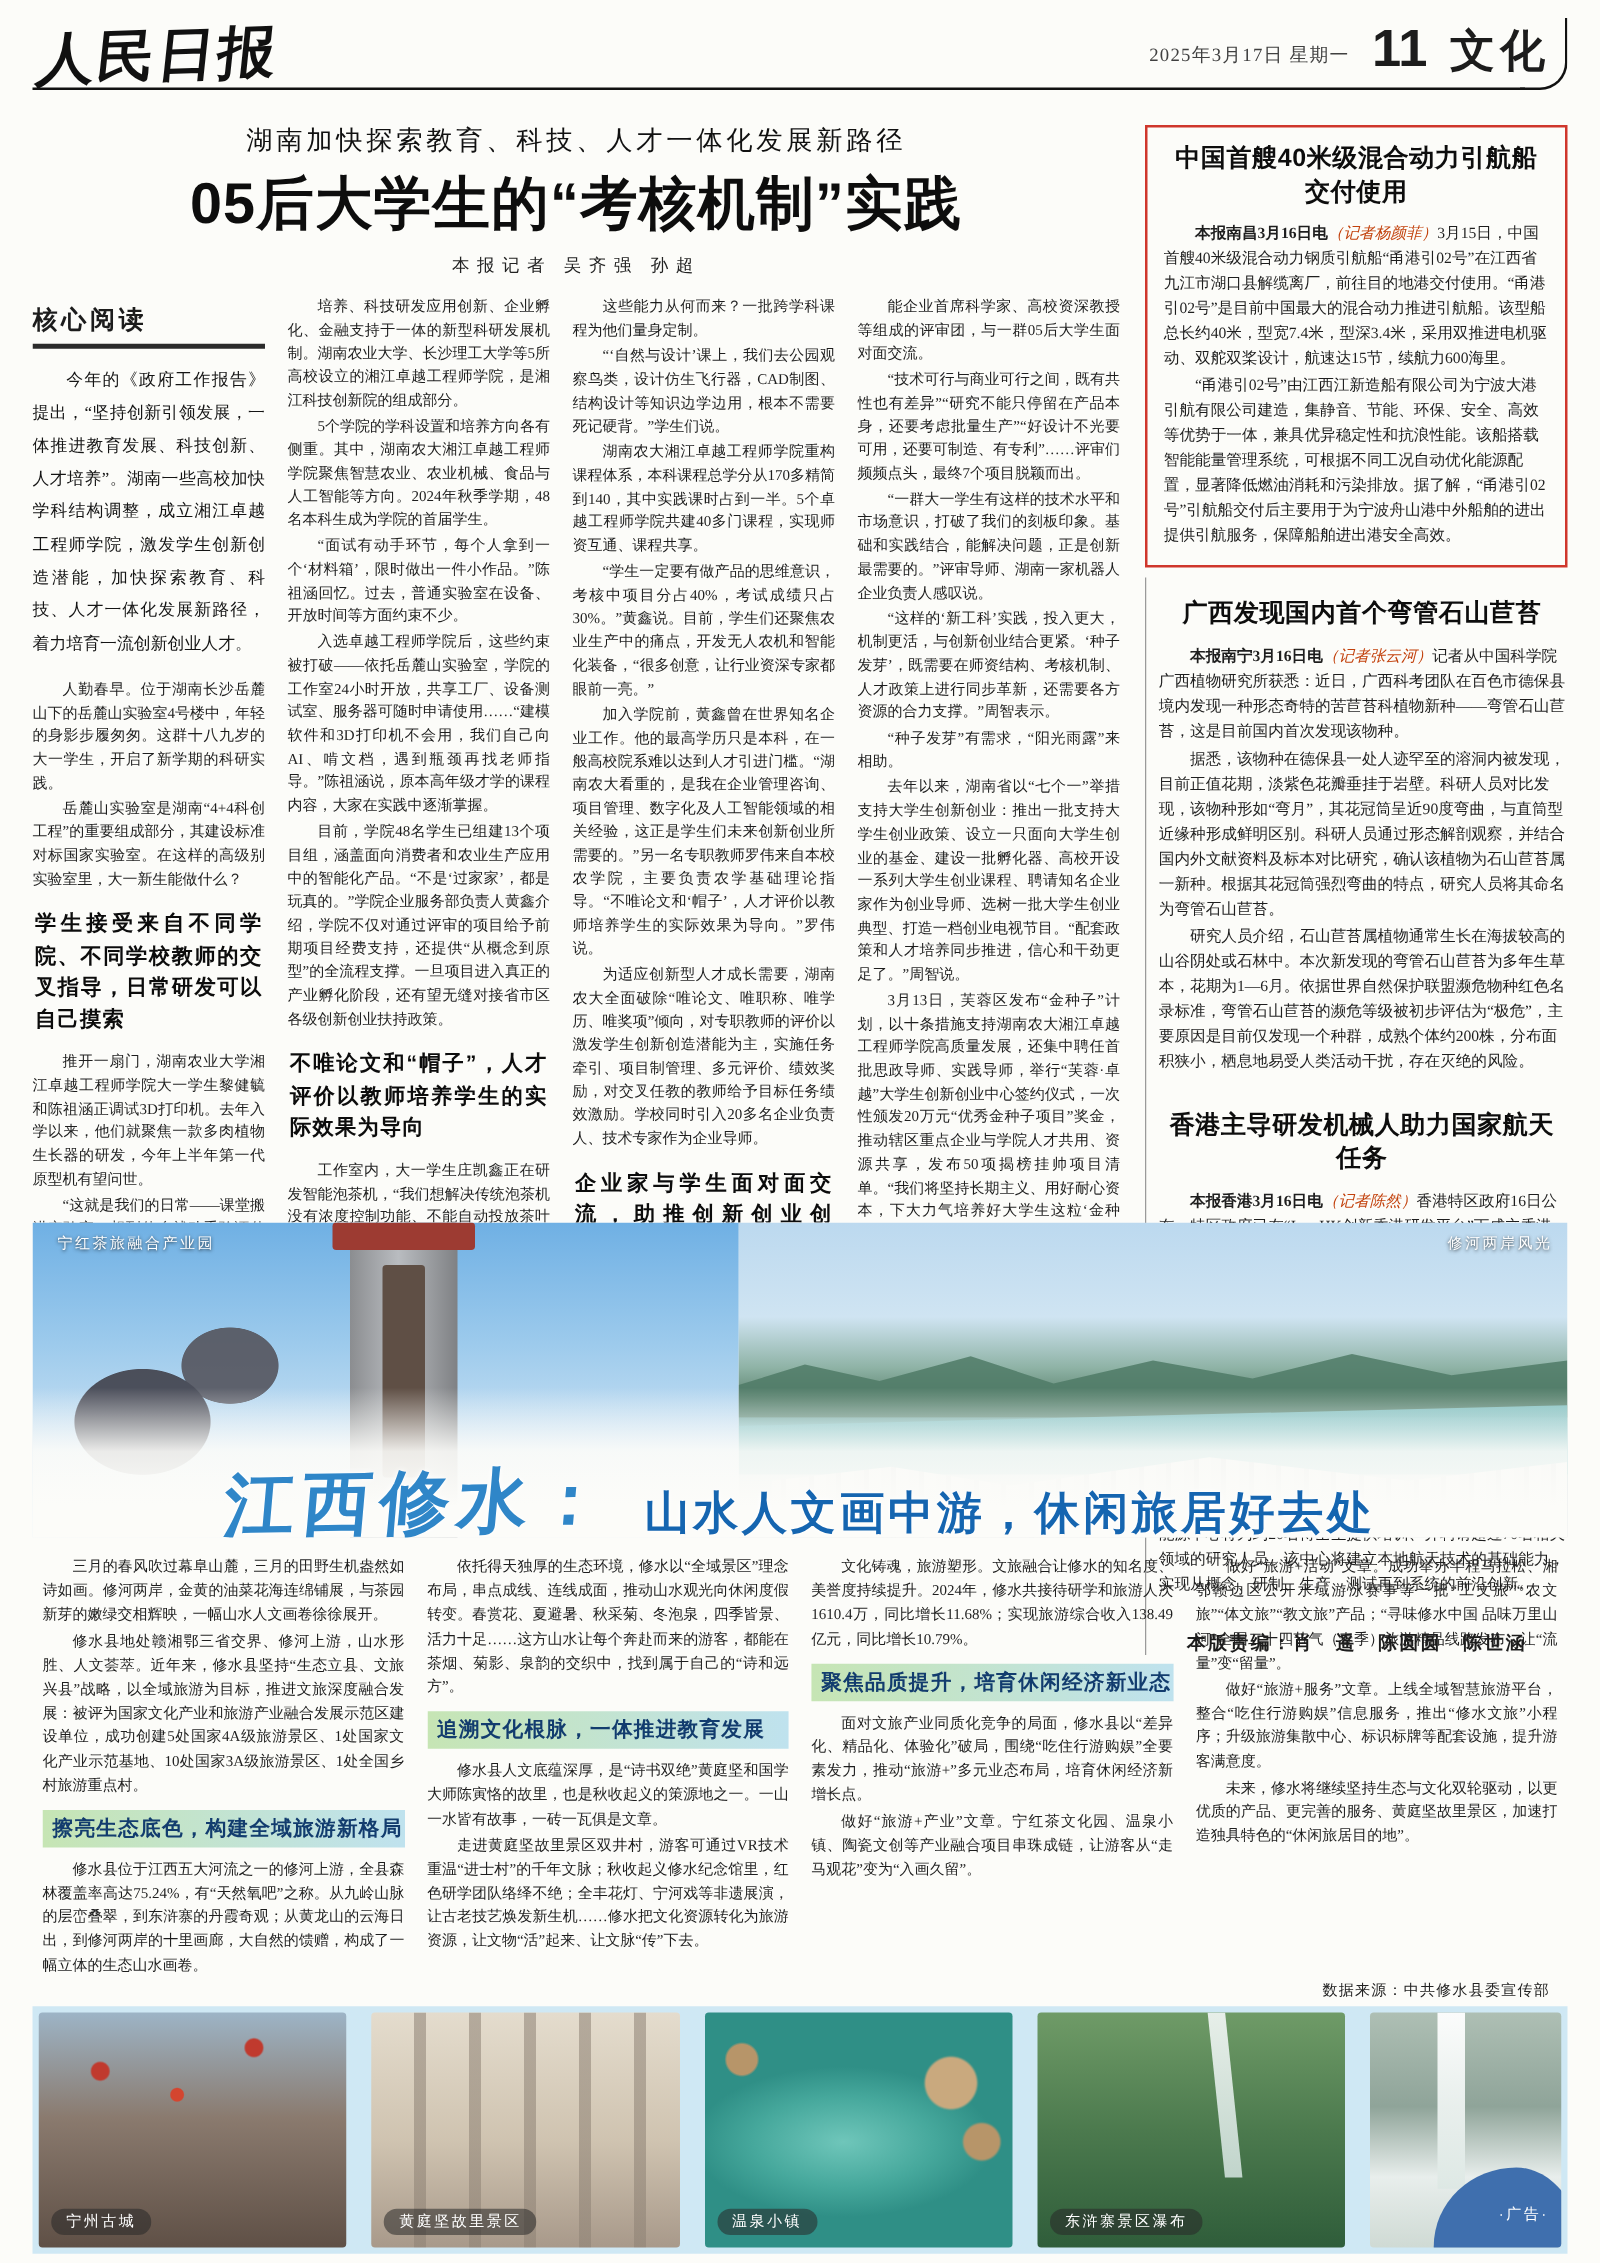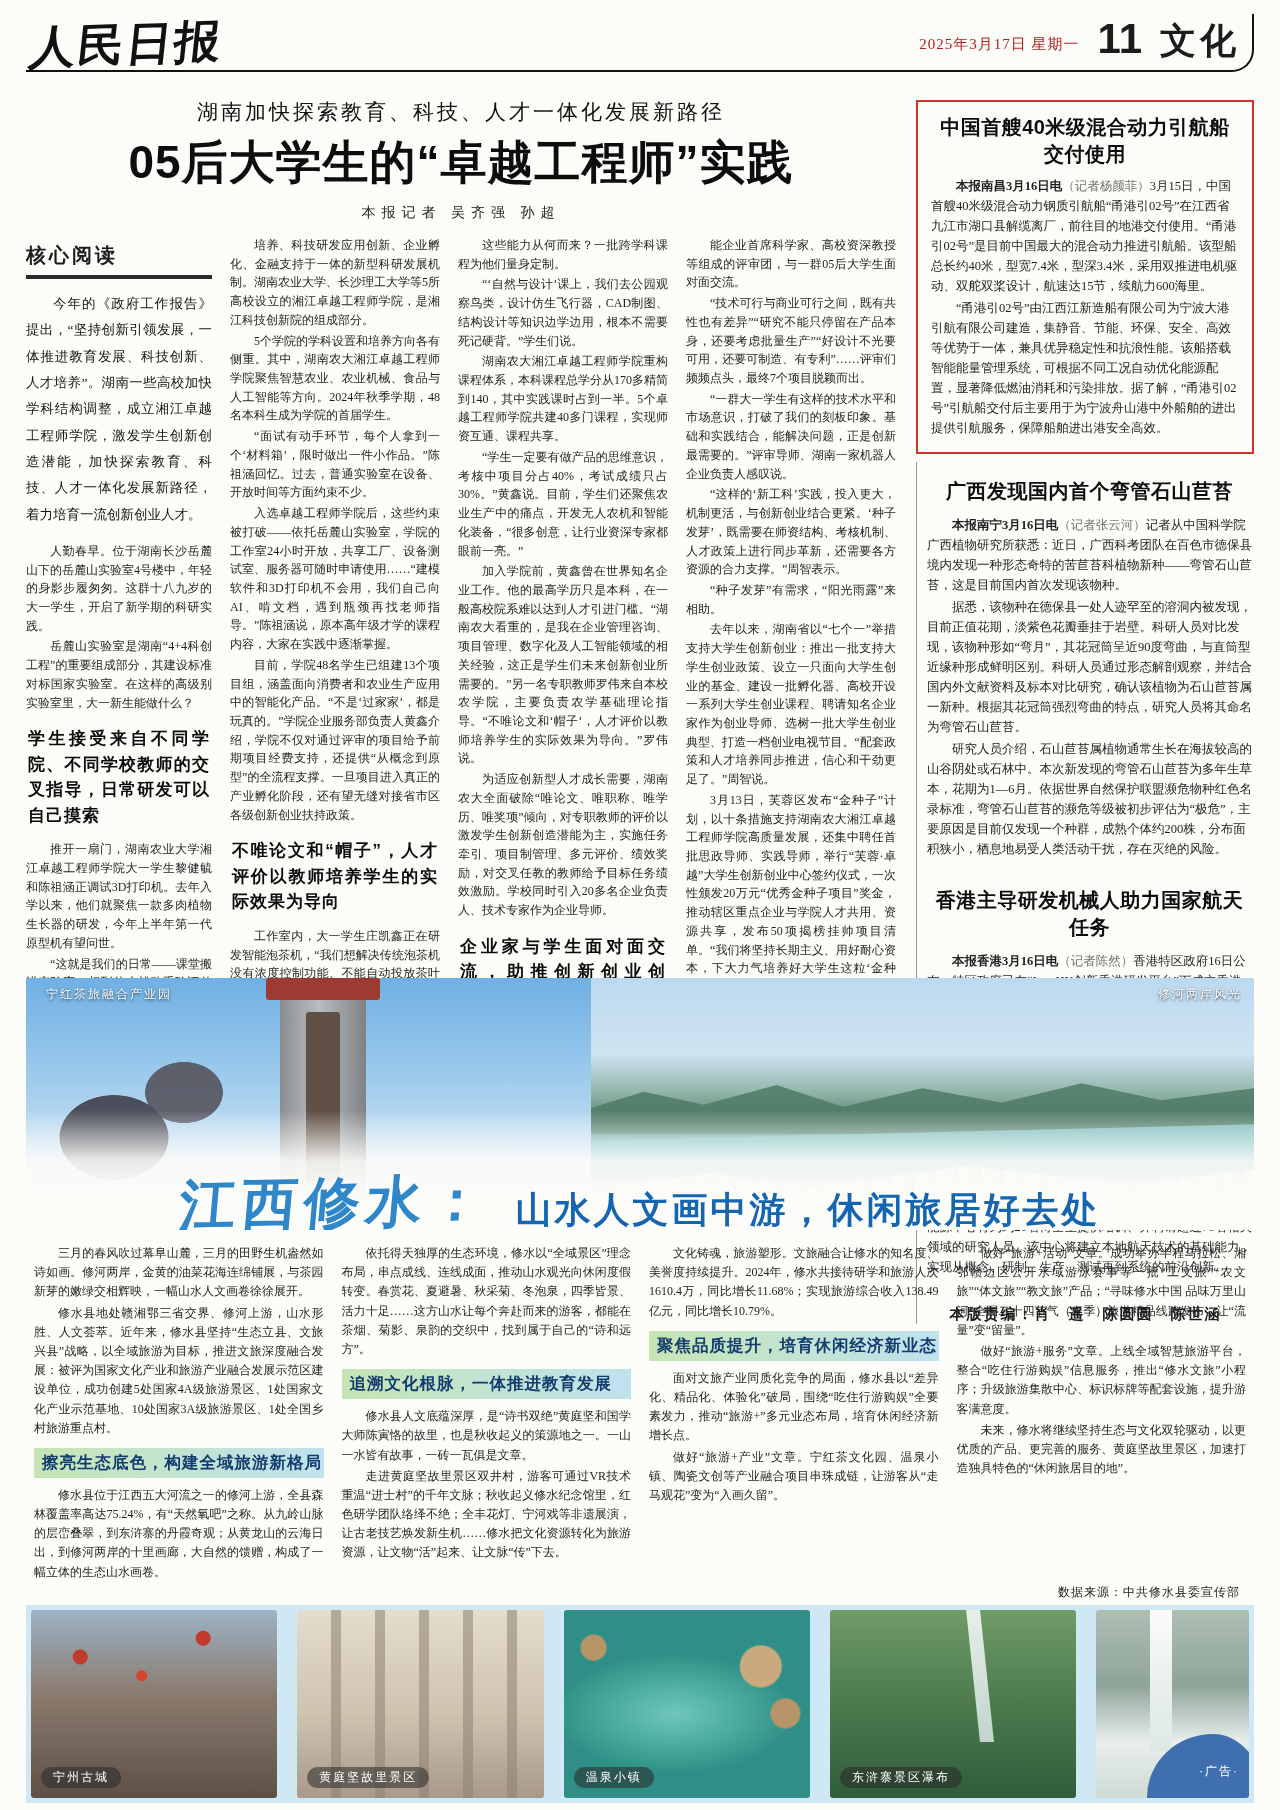--- a/index.html
+++ b/index.html
@@ -9,21 +9,21 @@
     font-family:"Liberation Serif","DejaVu Serif",serif;
   }
   
   .header{position:relative;height:84px;padding:0 26px;}
   .masthead{
     position:absolute;left:30px;top:14px;font-size:46px;font-weight:bold;
     font-family:"DejaVu Serif",serif;transform:skewX(-8deg) rotate(-2deg);
     letter-spacing:2px;color:#111;
   }
   .header-right{position:absolute;right:40px;top:18px;display:flex;align-items:flex-end;gap:18px;}
-  .pub-date{font-size:15px;letter-spacing:1px;padding-bottom:6px;color:#b91c1c;}
+  .pub-date{font-size:15px;letter-spacing:1px;padding-bottom:6px;color:#404040;}
   .page-no{font-size:42px;font-weight:bold;font-family:"Liberation Sans",sans-serif;line-height:1;}
   .section-label{font-size:36px;font-weight:bold;font-family:"Liberation Sans",sans-serif;line-height:1.05;letter-spacing:4px;}
   .header-rule{position:absolute;left:26px;right:60px;bottom:12px;border-bottom:2.5px solid #111;}
   .header-corner{
     position:absolute;right:26px;bottom:12px;width:36px;height:56px;
     border-right:2.5px solid #111;border-bottom:2.5px solid #111;
     border-bottom-right-radius:22px;
   }
   
   .top-section{display:flex;gap:20px;padding:6px 26px 0 26px;}
@@ -60,21 +60,21 @@
   .sb-headline{
     font-family:"Liberation Sans","DejaVu Sans",sans-serif;
     font-size:20px;font-weight:bold;text-align:center;letter-spacing:.5px;
     margin:10px 0 10px 0;color:#0d0d0d;line-height:1.35;
   }
   .boxed-article .sb-headline{margin:2px 0 8px 0;}
   .sb-article{padding:6px 2px 8px 10px;}
   .sb-article + .sb-article{margin-top:2px;}
   .sidebar .body-p{font-size:12.5px;line-height:1.6;}
   .dateline{font-weight:bold;}
-  .reporter{color:#737373;}
+  .reporter{color:#c2410c;font-style:italic;}
   .sidebar-rest{border-left:1px solid #9a9a9a;margin-top:8px;flex:1;}
   .editors{
     text-align:center;font-weight:bold;font-size:15px;letter-spacing:2px;
     margin:18px 0 0 0;font-family:"Liberation Sans",sans-serif;
   }
   
   .ad{position:absolute;left:26px;right:26px;top:978px;bottom:12px;}
   .ad-banner{position:relative;height:252px;display:flex;overflow:hidden;}
   .ad-photo{position:relative;height:100%;}
   .ad-photo-left{
@@ -200,21 +200,21 @@
     <div class="section-label">文化</div>
   </div>
   <div class="header-rule"></div>
   <div class="header-corner"></div>
 </div>
 
 <div class="top-section">
 
   <div class="main-article">
     <div class="kicker">湖南加快探索教育、科技、人才一体化发展新路径</div>
-    <h1 class="headline">05后大学生的“卓越工程师”实践</h1>
+    <h1 class="headline">05后大学生的“考核机制”实践</h1>
     <div class="byline">本报记者 吴齐强 孙超</div>
 
     <div class="cols">
       <div class="col col-1">
         <div class="core-box">
           <div class="core-label">核心阅读</div>
           <div class="core-rule"></div>
           <div class="core-text">今年的《政府工作报告》提出，“坚持创新引领发展，一体推进教育发展、科技创新、人才培养”。湖南一些高校加快学科结构调整，成立湘江卓越工程师学院，激发学生创新创造潜能，加快探索教育、科技、人才一体化发展新路径，着力培育一流创新创业人才。</div>
         </div>
         <div>

